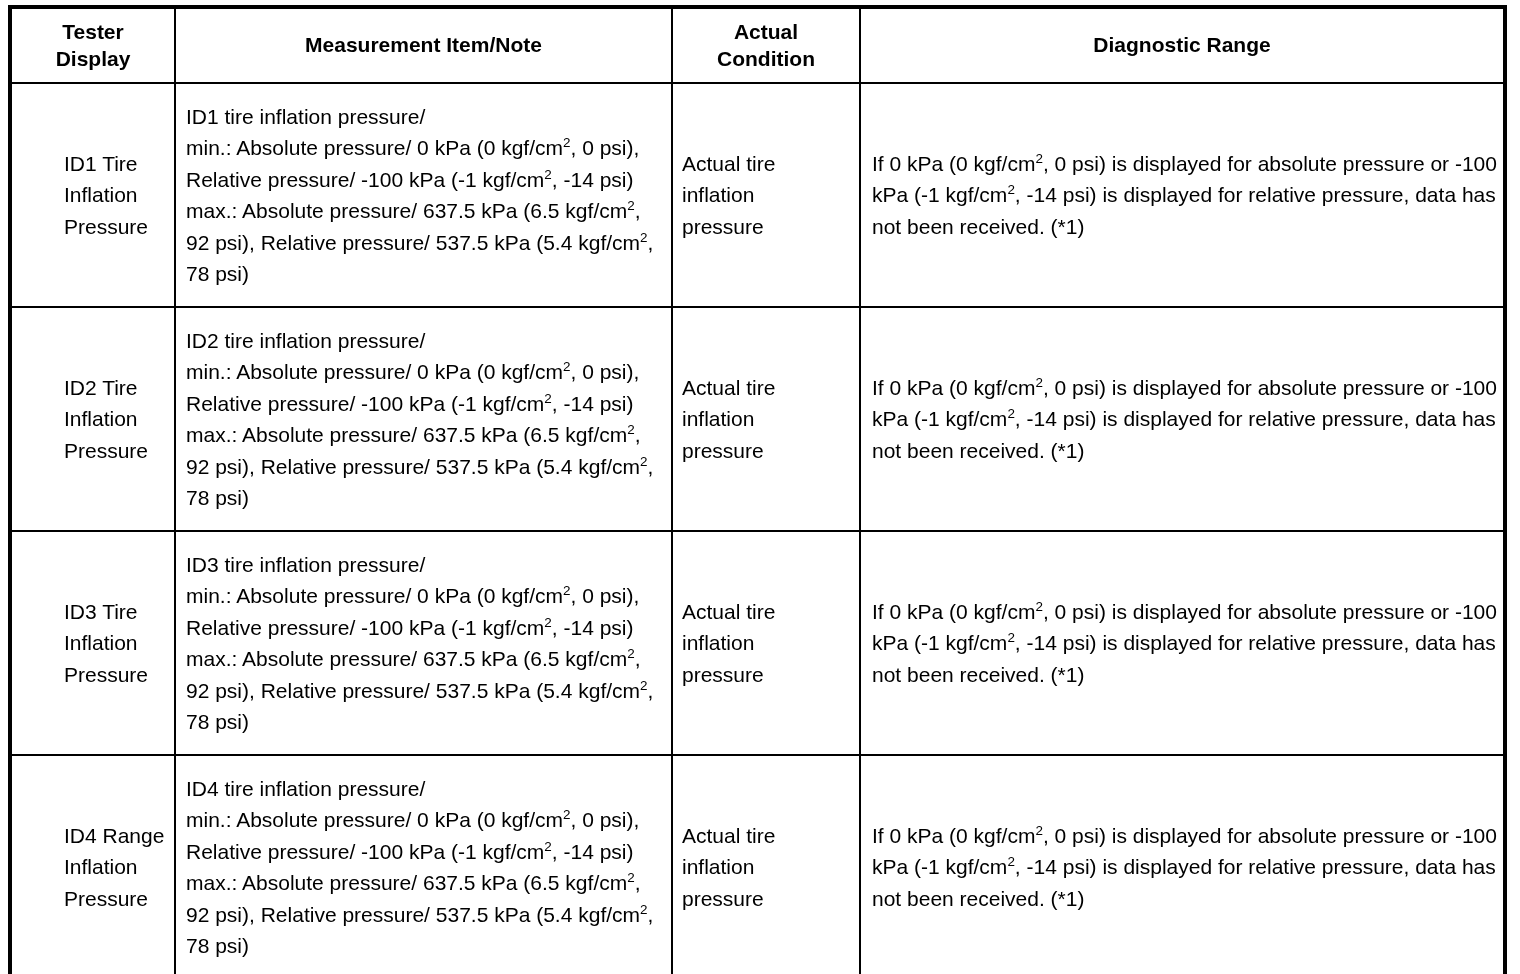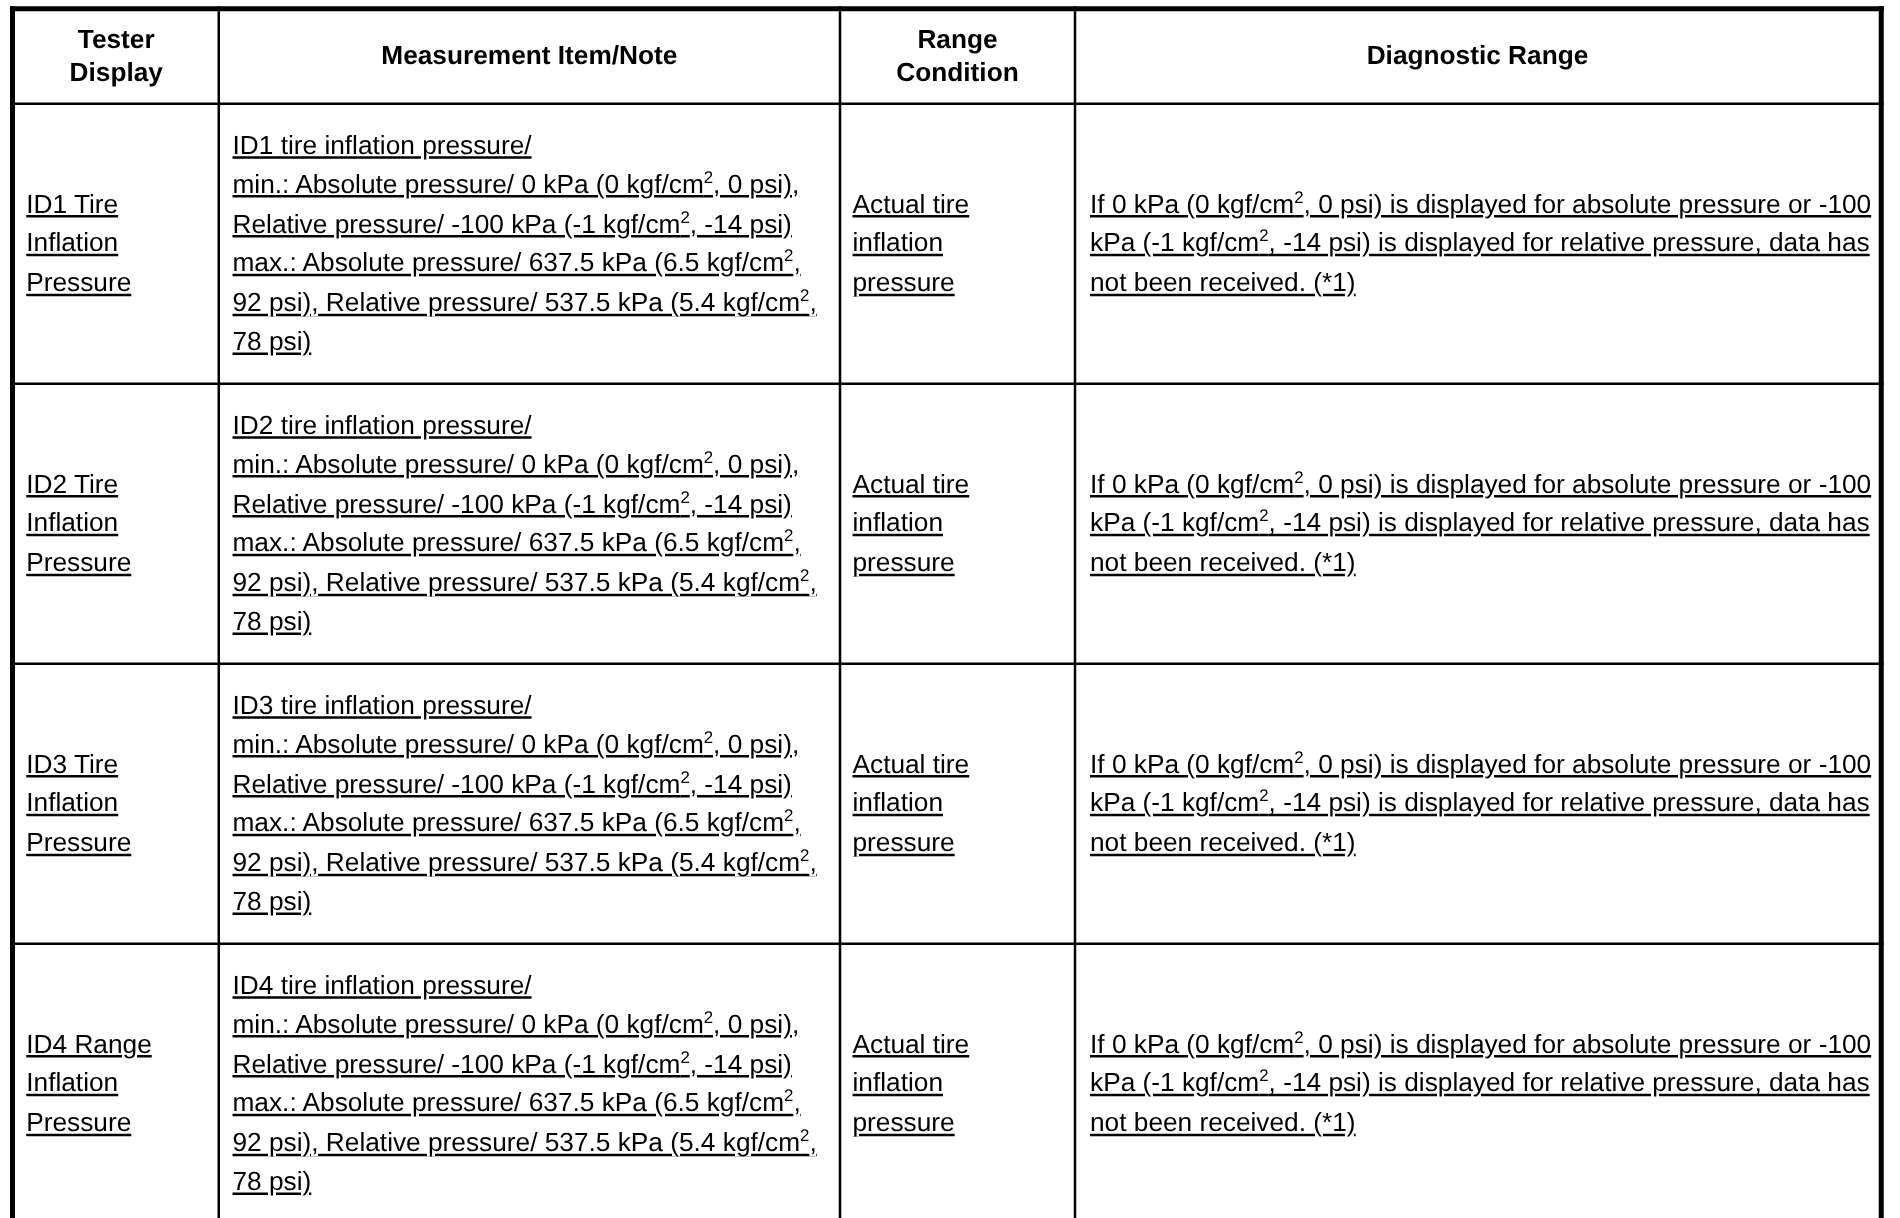--- a/index.html
+++ b/index.html
@@ -62,41 +62,41 @@
 
   tbody td {
     font-size: 21px;
     line-height: 1.47;
     height: 222px;
   }
 
   .cell-pad {
     padding: 4px 8px 4px 9px;
     white-space: pre-line;
-    text-decoration: underline;
   }
 
   td.col-tester   { vertical-align: middle; }
   td.col-measure  { vertical-align: middle; }
   td.col-normal   { vertical-align: middle; }
   td.col-note     { vertical-align: middle; }
 
   td.col-measure .cell-pad {
     line-height: 1.50;
     padding-left: 10px;
     padding-right: 4px;
   }
   td.col-note .cell-pad {
     line-height: 1.50;
     padding-left: 11px;
     padding-right: 6px;
   }
   td.col-tester .cell-pad {
     line-height: 1.48;
-    padding-left: 9px;
+    padding-left: 26px;
+    margin-left: 26px;
   }
   td.col-normal .cell-pad {
     line-height: 1.48;
   }
 
   sup {
     font-size: 0.64em;
     vertical-align: super;
     line-height: 0;
   }
@@ -115,21 +115,21 @@
     <thead>
       <tr>
         <th>
           <span class="hdr">Tester
 Display</span>
         </th>
         <th>
           <span class="hdr">Measurement Item/Note</span>
         </th>
         <th>
-          <span class="hdr">Range
+          <span class="hdr">Actual
 Condition</span>
         </th>
         <th>
           <span class="hdr">Diagnostic Range</span>
         </th>
       </tr>
     </thead>
     <tbody>
       <tr>
         <td class="col-tester">

